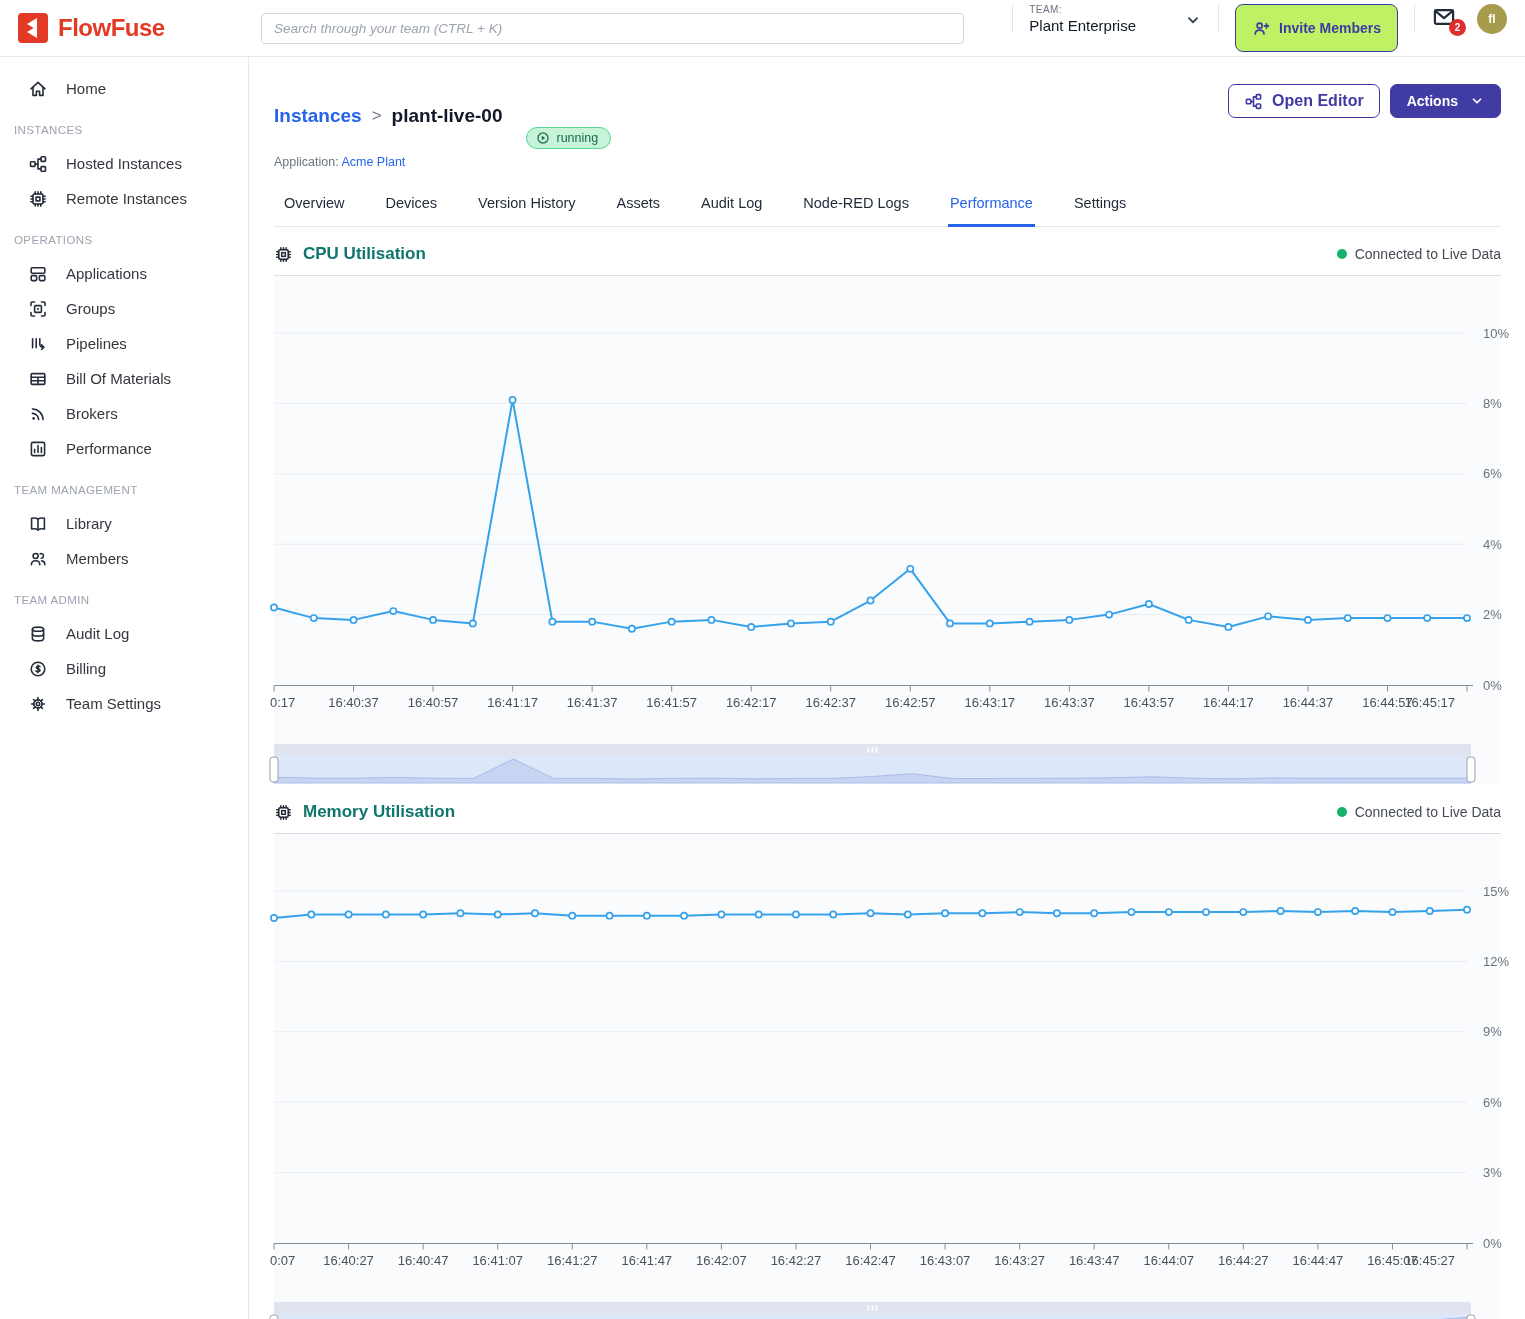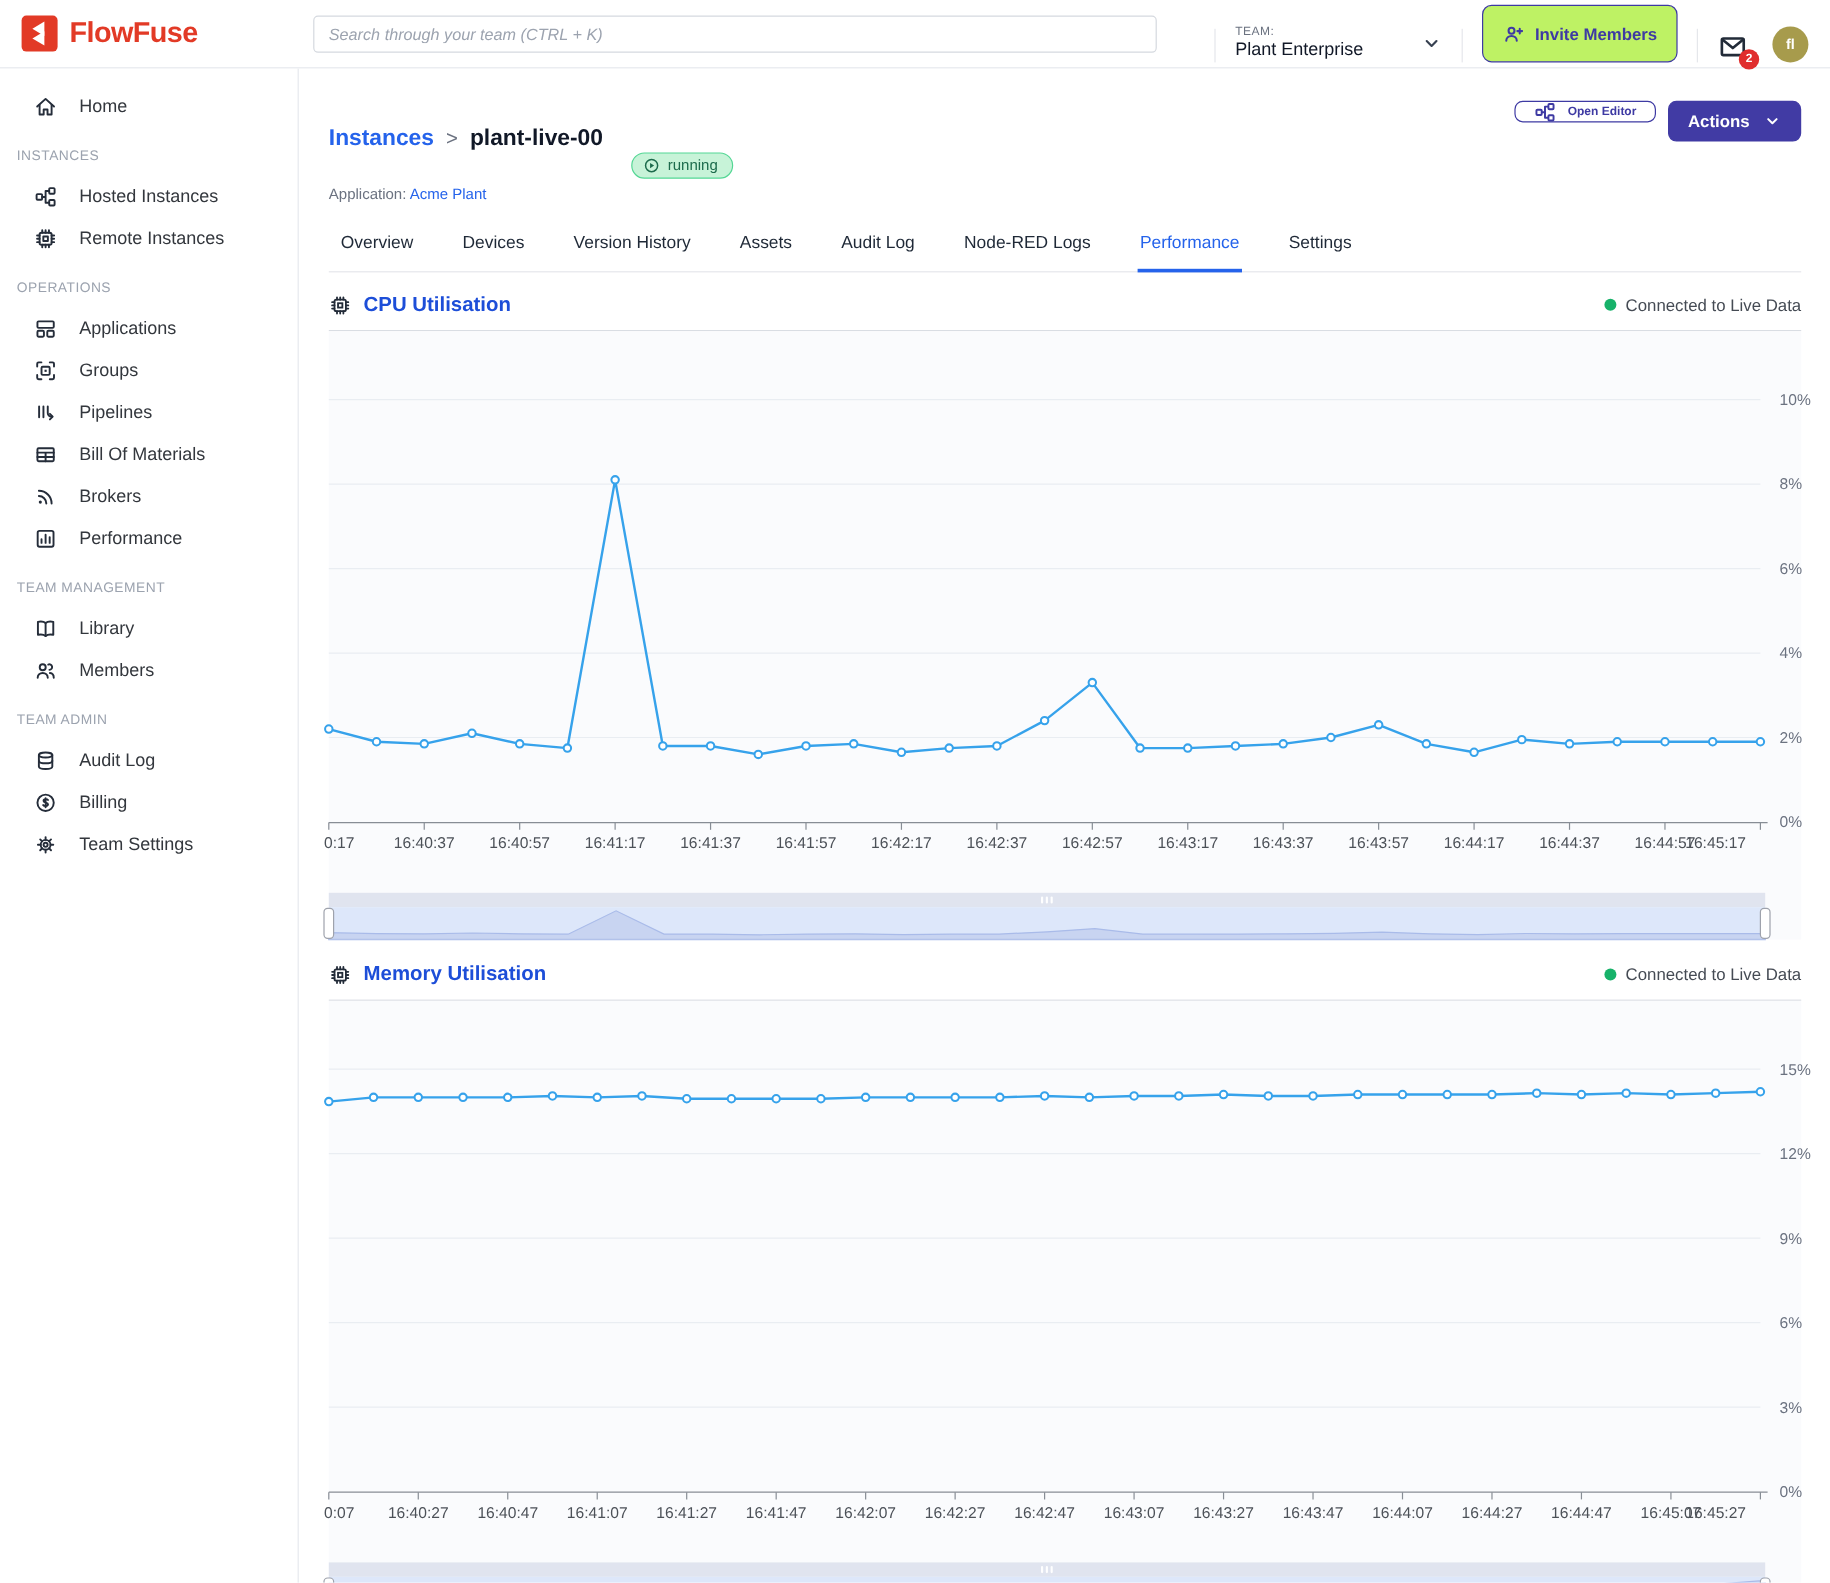--- a/index.html
+++ b/index.html
@@ -9,21 +9,21 @@
   
   .topbar { height:57px; display:flex; align-items:center; background:#fff; border-bottom:1px solid #E7E9EE; position:relative; z-index:5; }
   .logo { width:249px; display:flex; align-items:center; gap:10px; padding-left:18px; cursor:pointer; }
   .logo-mark { width:30px; height:30px; background:#E23A26; border-radius:4px; position:relative; flex:0 0 auto; }
   .logo-mark:before { content:""; position:absolute; left:9px; top:5px; border:6px solid transparent; border-right:10px solid #fff; border-left:0; }
   .logo-mark:after  { content:""; position:absolute; left:9px; bottom:5px; border:6px solid transparent; border-right:10px solid #fff; border-left:0; }
   .logo-text { color:#E23A26; font-size:24px; font-weight:700; letter-spacing:-0.5px; }
   .search-wrap { margin-left:12px; }
   .search-input { width:703px; height:31px; border:1px solid #D5D9DF; border-radius:4px; padding:0 12px; font-size:13.5px; color:#374151; outline:none; font-family:inherit;font-style:italic; }
   .search-input::placeholder { color:#9CA3AF; }
-  .topbar-right { margin-left:auto; display:flex; align-items:flex-end; padding-right:18px; }
+  .topbar-right { margin-left:auto; display:flex; align-items:flex-start; padding-right:18px; }
   .vdiv { width:1px; height:28px; background:#E5E7EB; margin:0 16px; }
   .team-sel { display:flex; align-items:center; min-width:165px; cursor:pointer; }
   .team-texts { display:flex; flex-direction:column; line-height:1.25; }
   .team-label { font-size:10px; color:#6B7280; letter-spacing:0.4px; }
   .team-name { font-size:15px; color:#111827; }
   .team-chev { margin-left:48px; color:#374151; display:flex; }
   .invite-btn { display:flex; align-items:center; gap:8px; border:1.5px solid #3E3AA3; color:#3E3AA3; background:#bef264; border-radius:8px; height:48px; padding:0 16px; font-size:14px; font-weight:700; cursor:pointer; font-family:inherit; }
   .mail-wrap { position:relative; cursor:pointer; display:flex; }
   .mail-badge { position:absolute; right:-9px; bottom:-6px; background:#E02D2D; color:#fff; font-size:10px; font-weight:700; width:17px; height:17px; border-radius:50%; display:flex; align-items:center; justify-content:center; }
   .avatar { width:30px; height:30px; border-radius:50%; background:#A79B4C; color:#fff; font-size:12px; font-weight:700; display:flex; align-items:center; justify-content:center; margin-left:20px; cursor:pointer; }
@@ -40,31 +40,31 @@
 
   
   .crumb-row { display:flex; align-items:center; gap:10px; }
   .crumb-link { color:#2563EB; font-size:19px; font-weight:700; cursor:pointer; }
   .crumb-sep { color:#6B7280; font-size:17px; }
   .crumb-current { color:#111827; font-size:19px; font-weight:700; }
   .status-badge { margin-left:14px; display:flex; align-items:center; gap:6px; background:#C7F3D8; border:1px solid #55D795; color:#1C6B4C; border-radius:12px; font-size:12.5px; padding:3px 12px 3px 9px;margin-top:44px; }
   .app-row { margin-top:6px; font-size:12.5px; color:#6B7280; }
   .app-link { color:#2563EB; cursor:pointer; }
   .hdr-buttons { position:absolute; top:27px; right:24px; display:flex; gap:10px; }
-  .btn-open-editor { display:flex; align-items:center; gap:9px; background:#fff; border:1.5px solid #3E3AA3; color:#3E3AA3; font-weight:700; font-size:10px; border-radius:7px; height:18px; padding:0 15px; cursor:pointer; font-family:inherit; }
+  .btn-open-editor { display:flex; align-items:center; gap:9px; background:#fff; border:1.5px solid #3E3AA3; color:#3E3AA3; font-weight:700; font-size:16px; border-radius:7px; height:34px; padding:0 15px; cursor:pointer; font-family:inherit; }
   .btn-actions { display:flex; align-items:center; gap:12px; background:#413BA4; border:1px solid #413BA4; color:#fff; font-weight:700; font-size:14px; border-radius:7px; height:34px; padding:0 16px; cursor:pointer; font-family:inherit; }
 
   
   .tabs { display:flex; gap:37px; margin-top:20px; border-bottom:1px solid #E5E7EB; padding-left:8px; }
   .tab { font-size:14.5px; color:#1F2937; padding:6px 2px 13px; cursor:pointer; border-bottom:3px solid transparent; margin-bottom:-1px; }
   .tab.active { color:#2563EB; border-bottom-color:#2563EB; }
 
   
   .chart-section-header { display:flex; align-items:center; justify-content:space-between; padding:17px 0 11px; border-bottom:1px solid #D9DDE3; }
-  .chart-title { display:flex; align-items:center; gap:10px; font-size:17px; font-weight:700; color:#1d4ed8; }
+  .chart-title { display:flex; align-items:center; gap:10px; font-size:17px; font-weight:700; color:#0f766e; }
   .chart-title .ic { color:#222B38; display:flex; }
   .live-status { display:flex; align-items:center; gap:8px; font-size:14px; color:#454B54; }
   .live-dot { width:10px; height:10px; border-radius:50%; background:#17B26A; }
   .chart-body { background:#FAFBFD; padding:0; }
   .chart-svg { display:block; overflow:visible; }
   .zoom-svg { display:block; overflow:visible; margin:20px 0 2px; }
 </style>
 </head>
 <body>
 

